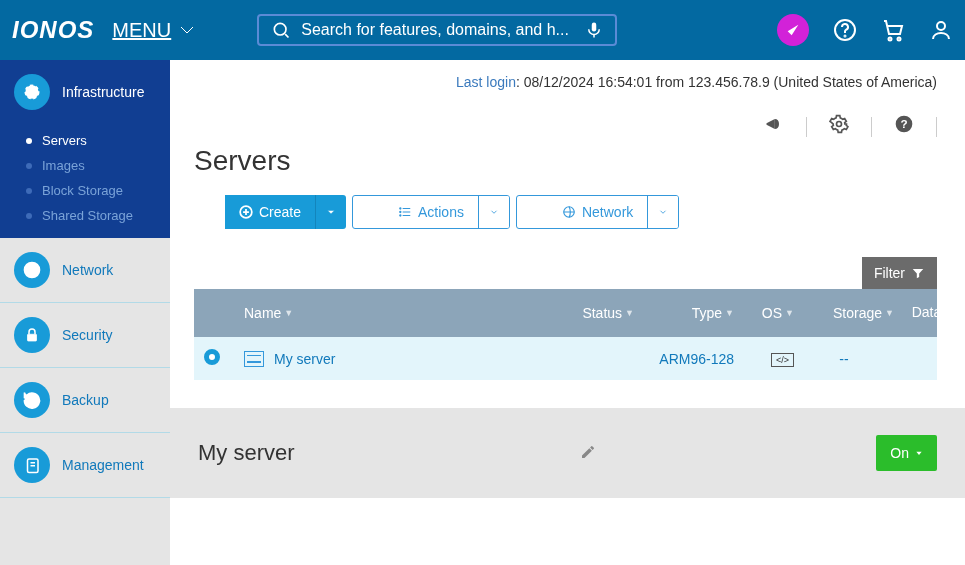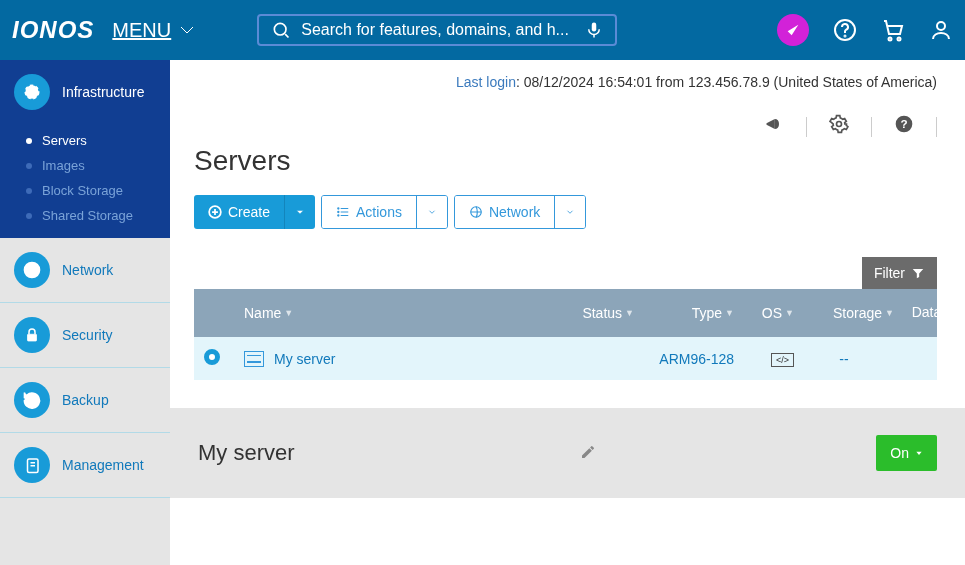--- a/index.html
+++ b/index.html
@@ -35,21 +35,21 @@
 
 .last-login { text-align:right; padding: 14px 28px; font-size:14px; }
 .last-login .lbl { color:#3b7abd; }
 .tool-icons { display:flex; gap:22px; justify-content:flex-end; padding: 10px 28px 0 0; align-items:center;}
 .tool-icons .sep { width:1px; height:20px; background:#ccc;}
 .tool-icons .ti { cursor:pointer; color:#555; font-size:18px;}
 h1.page-title { font-size:28px; font-weight:400; padding: 6px 0 18px 24px;}
 .actions { display:flex; gap:6px; padding:0 0 0 24px;}
 .btn-group { display:flex; border:1px solid #3498db; border-radius:3px; overflow:hidden;}
 .btn-group.primary { border:none;}
-.btn { padding:8px 14px; font-size:14px; display:flex; align-items:center; gap:6px; cursor:pointer; background:#fff; color:#3498db;}
+.btn { padding:8px 14px; font-size:14px; display:flex; align-items:center; gap:6px; cursor:pointer; background:#fff; color:#3498db;margin-left:31px;}
 .btn-group .split { border-left:1px solid #3498db; padding:8px 10px; cursor:pointer; display:flex; align-items:center; background:#fff;}
 .btn-group.primary .btn { background:#189bd8; color:#fff; border:none;}
 .btn-group.primary .split { background:#189bd8; border-left:1px solid #1385bc;}
 .split svg {stroke-width:2;}
 .btn-group.primary .split svg { stroke:#fff;}
 .btn-group .split svg.blue { stroke:#3498db;}
 
 .filter-bar { margin-top: 28px; display:flex; justify-content:flex-end; padding-right:28px;}
 .filter-btn { background:#6b6b6b; color:#fff; padding:8px 12px; display:flex; align-items:center; gap:6px; font-size:14px; cursor:pointer;}
 .table { margin: 0 28px 0 24px;}

